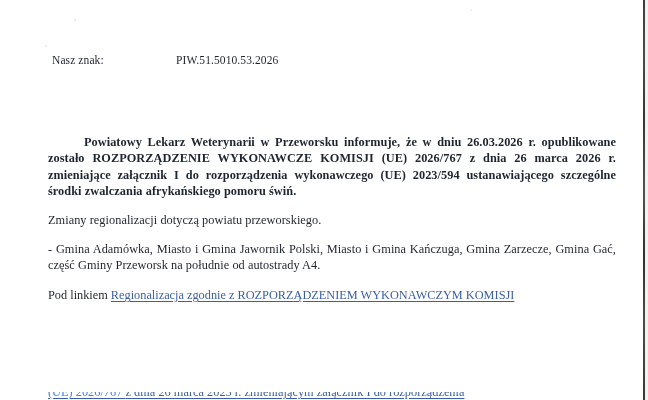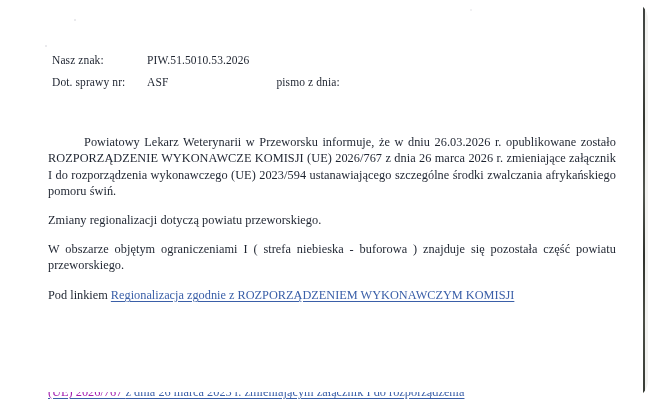--- a/index.html
+++ b/index.html
@@ -11,21 +11,20 @@
   body {
     font-family: "Liberation Serif", "DejaVu Serif", serif;
   }
   .page {
     position: relative;
     width: 648px;
     height: 400px;
     background: #ffffff;
     overflow: hidden;
     color: #1e2430;
-    border-radius: 20px;
   }
   
   .scan-edge-right {
     position: absolute;
     top: 0;
     right: 3px;
     width: 2px;
     height: 400px;
     background: linear-gradient(to bottom,
         #2b2f2c 0%, #3a3e3a 14%, #23261f 30%, #42463f 48%,
@@ -62,20 +61,21 @@
     height: 22px;
     font-size: 11.5px;
     letter-spacing: .1px;
   }
   .hdr-label {
     width: 95px;
     flex: 0 0 95px;
   }
   .hdr-value {
     flex: 0 0 auto;
+    margin-left: 29px;
   }
   .hdr-right {
     margin-left: 108px;
   }
 
   .body-block {
     position: absolute;
     left: 48px;
     top: 134px;
     width: 568px;
@@ -83,20 +83,21 @@
   p.para {
     margin: 0 0 12px 0;
     font-size: 12.3px;
     line-height: 16.4px;
     text-align: justify;
     text-justify: inter-word;
     letter-spacing: .05px;
   }
   p.para.indent {
     text-indent: 36px;
+    font-weight: bold;
   }
   p.para.tight {
     margin-bottom: 13px;
   }
   .u {
     text-decoration: underline;
     text-underline-offset: 2px;
   }
   .link {
     color: #3a5fa8;
@@ -123,57 +124,52 @@
     top: -8px;
     font-size: 12.3px;
     line-height: 16.4px;
     color: #3a5fa8;
     text-decoration: underline;
     text-underline-offset: 2px;
     white-space: nowrap;
     letter-spacing: .02px;
   }
   .clip-line .inner .blk {
-    color: #a21caf;
+    color: #3b82f6;
     text-decoration: none;
   }
 </style>
 </head>
 <body>
 
 <div class="page">
 
   <div class="scan-edge-right-soft"></div>
   <div class="scan-edge-right"></div>
 
   <div class="speck" style="left:74px;top:19px;"></div>
   <div class="speck" style="left:45px;top:45px;"></div>
   <div class="speck" style="left:470px;top:9px;opacity:.35;"></div>
 
   <div class="header-block">
     <div class="hdr-row">
       <span class="hdr-label">Nasz znak:</span>
       <span class="hdr-value">PIW.51.5010.53.2026</span>
     </div>
-    <div class="hdr-row">
-      <span class="hdr-label">Dot. sprawy nr:</span>
-      <span class="hdr-value">ASF</span>
-      <span class="hdr-right">pismo z dnia:</span>
-    </div>
   </div>
 
   <div class="body-block">
 
     <p class="para indent">Powiatowy Lekarz Weterynarii w Przeworsku informuje, że w dniu 26.03.2026 r. opublikowane zostało ROZPORZĄDZENIE WYKONAWCZE KOMISJI (UE) 2026/767 z dnia 26 marca 2026 r. zmieniające załącznik I do rozporządzenia wykonawczego (UE) 2023/594 ustanawiającego szczególne środki zwalczania afrykańskiego pomoru świń.</p>
 
     <p class="para tight">Zmiany regionalizacji dotyczą powiatu przeworskiego.</p>
 
 
+    <p class="para tight">- Gmina Adamówka, Miasto i Gmina Jawornik Polski, Miasto i Gmina Kańczuga, Gmina Zarzecze, Gmina Gać, część Gminy Przeworsk na południe od autostrady A4.</p>
 
-    <p class="para tight">W obszarze objętym ograniczeniami I ( strefa niebieska - buforowa ) znajduje się pozostała część powiatu przeworskiego.</p>
 
 
     <p class="link-para"><span>Pod linkiem </span><a href="#" class="link">Regionalizacja zgodnie z ROZPORZĄDZENIEM WYKONAWCZYM KOMISJI</a></p>
 
   </div>
 
   <div class="clip-line">
     <div class="inner"><span class="blk">(UE) 2026/767 </span><span>z dnia 26 marca 2023 r. zmieniającym załącznik I do rozporządzenia</span></div>
   </div>
 

